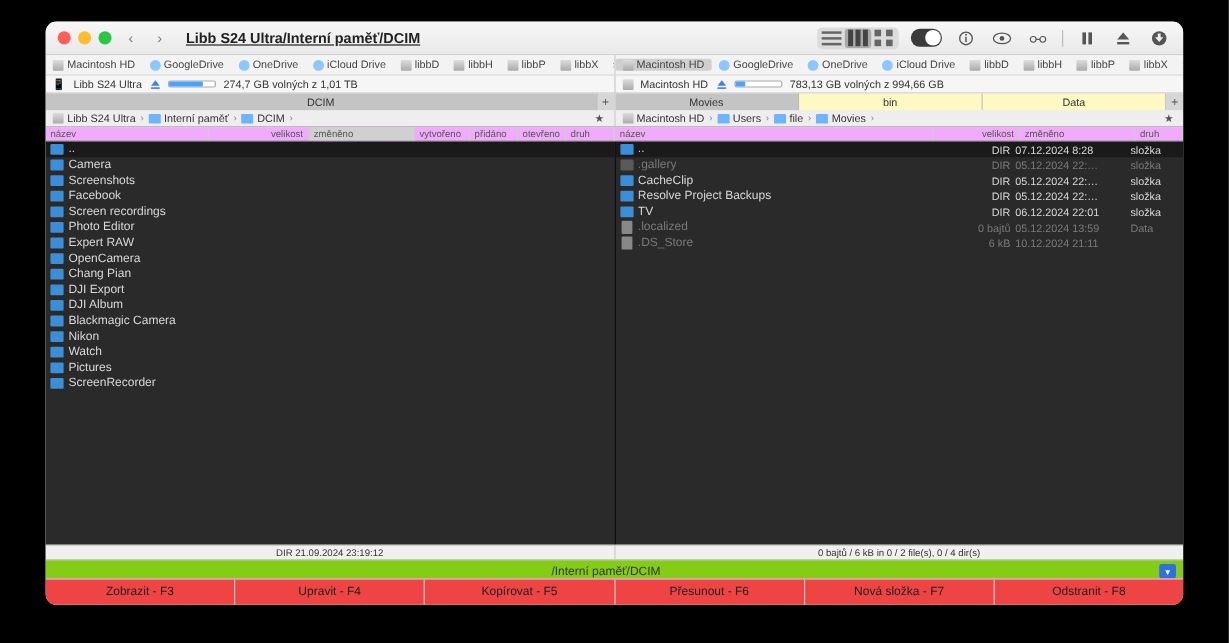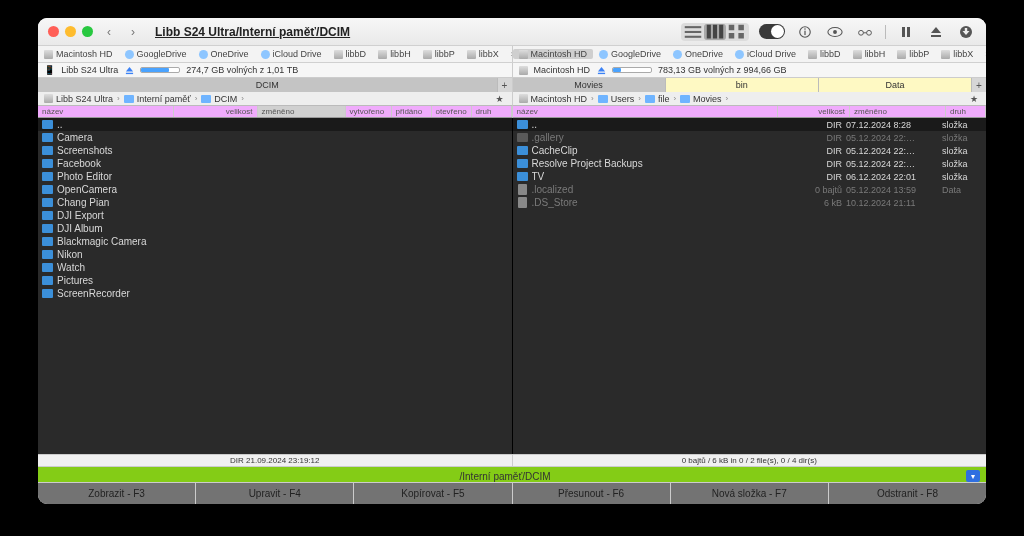--- a/index.html
+++ b/index.html
@@ -77,21 +77,21 @@
   .rkind { width:40px; font-size:9px; }
 
   .statusrow { display:flex; height:12px; background:#f0f0f0; border-top:1px solid #ccc; font-size:8px; color:#333; }
   .status { flex:1; display:flex; align-items:center; justify-content:center; }
   .status.right { border-left:1px solid #ccc; }
 
   .cmdline { height:16px; background:#84cc16; border-top:1px solid #ccc; display:flex; align-items:flex-end; font-size:10px; padding:0 6px; }
   .cmdline .text { flex:1; text-align:center; color:#333; }
   .dropbtn { width:14px; height:12px; background:#2f6fe0; border-radius:2px; display:flex; align-items:center; justify-content:center; color:#fff; font-size:8px; cursor:pointer; }
 
-  .fnbar { height:22px; display:flex; background:#737373; border-top:1px solid #ccc; }
+  .fnbar { height:22px; display:flex; background:#ef4444; border-top:1px solid #ccc; }
   .fnbtn { flex:1; display:flex; align-items:center; justify-content:center; font-size:10px; color:#222; border-right:1px solid #ccc; cursor:pointer; }
   .fnbtn:last-child { border-right:none; }
 </style>
 </head>
 <body>
 
 <div class="window">
 
   <div class="titlebar">
     <div class="traffic">
@@ -364,21 +364,29 @@
         <div class="row">
           <span class="folder"></span>
           <span class="rname">Screenshots</span>
         </div>
         <div class="row">
           <span class="folder"></span>
           <span class="rname">Facebook</span>
         </div>
         <div class="row">
           <span class="folder"></span>
+          <span class="rname">Screen recordings</span>
+        </div>
+        <div class="row">
+          <span class="folder"></span>
           <span class="rname">Photo Editor</span>
+        </div>
+        <div class="row">
+          <span class="folder"></span>
+          <span class="rname">Expert RAW</span>
         </div>
         <div class="row">
           <span class="folder"></span>
           <span class="rname">OpenCamera</span>
         </div>
         <div class="row">
           <span class="folder"></span>
           <span class="rname">Chang Pian</span>
         </div>
         <div class="row">

